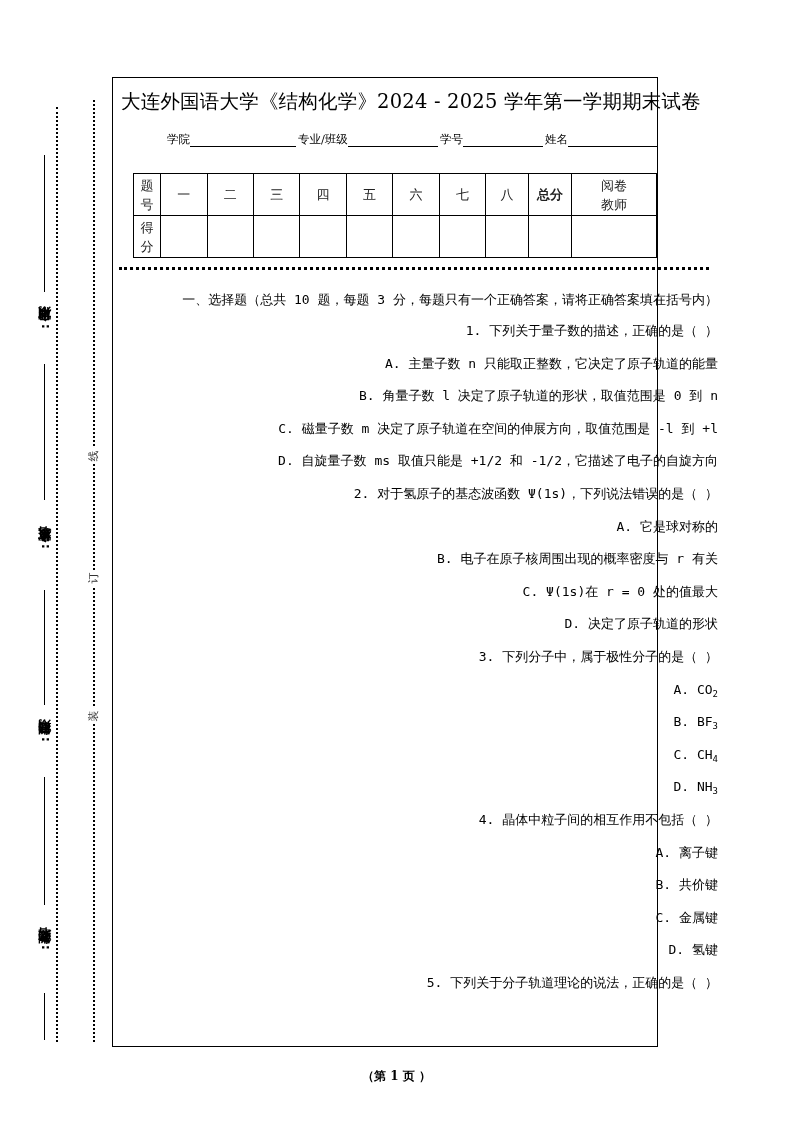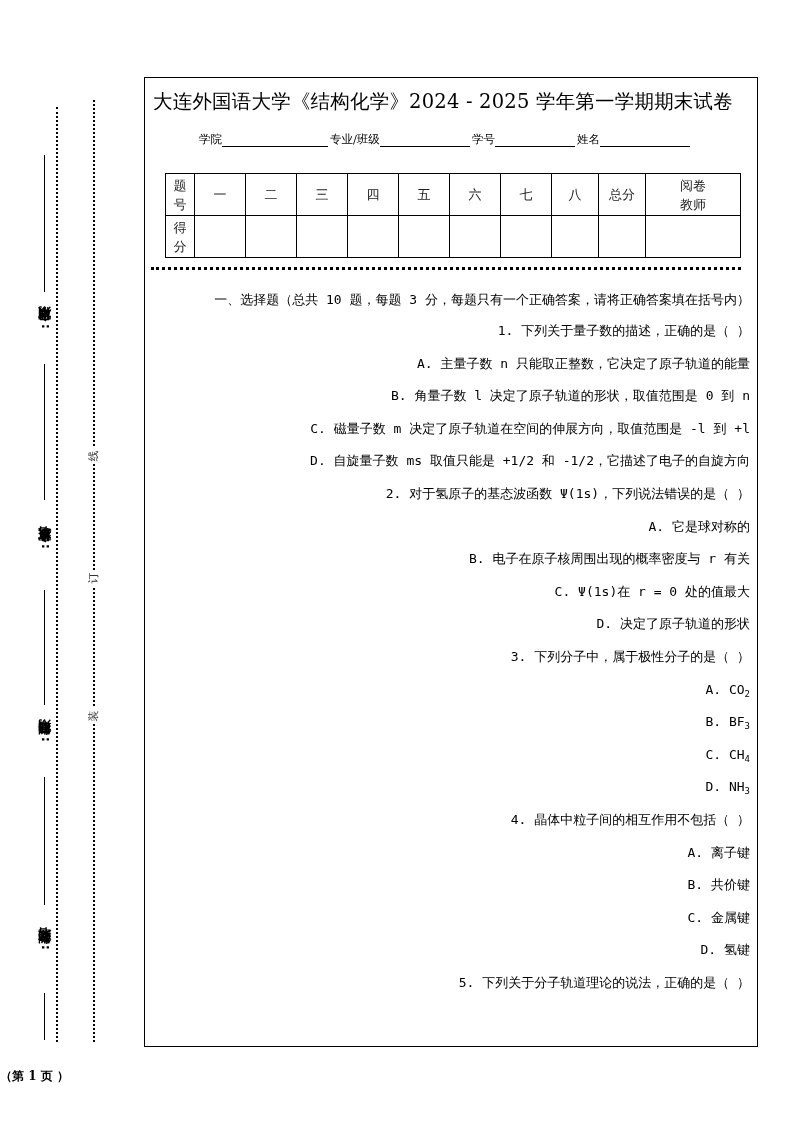--- a/index.html
+++ b/index.html
@@ -48,23 +48,23 @@
       font-size: 11px;
       color: #333;
       text-align: center;
       background: #fff;
       line-height: 16px;
       transform: rotate(-90deg);
     }
     
     .frame {
       position: absolute;
-      left: 144px;
+      left: 112px;
       top: 77px;
-      width: 614px;
+      width: 546px;
       height: 970px;
       border: 1.5px solid #000;
       box-sizing: border-box;
     }
     .title {
       position: absolute;
       left: 8px;
       top: 10px;
       width: 604px;
       font-size: 19.5px;
@@ -133,21 +133,21 @@
       white-space: normal;
       height: auto;
       margin-bottom: 8px;
     }
     sub { font-size: 9px; vertical-align: -3px; }
     .page-num {
       position: absolute;
       top: 1068px;
       left: 0;
       width: 793px;
-      text-align: left;
+      text-align: center;
       font-size: 12px;
       font-weight: bold;
       font-family: "DejaVu Serif", "Liberation Serif", serif;
     }
   </style>
 </head>
 <body>
 
 <div>
   <div class="margin-line-sig" style="top:155px;height:885px;"></div>
@@ -187,21 +187,21 @@
         <span>号</span>
       </td>
       <td style="width:50px;">一</td>
       <td style="width:50px;">二</td>
       <td style="width:50px;">三</td>
       <td style="width:50px;">四</td>
       <td style="width:50px;">五</td>
       <td style="width:50px;">六</td>
       <td style="width:50px;">七</td>
       <td style="width:46px;">八</td>
-      <td style="width:46px;">总分</td>
+      <td style="width:46px;font-weight:bold;">总分</td>
       <td style="width:94px;line-height:19px;">
         <span>阅卷</span><br>
         <span>教师</span>
       </td>
     </tr>
     <tr>
       <td class="narrow">
         <span>得</span><br>
         <span>分</span>
       </td>

